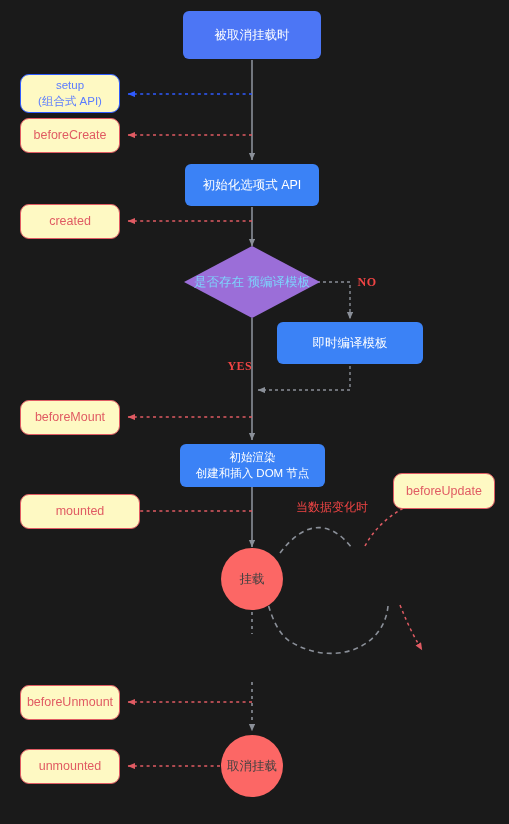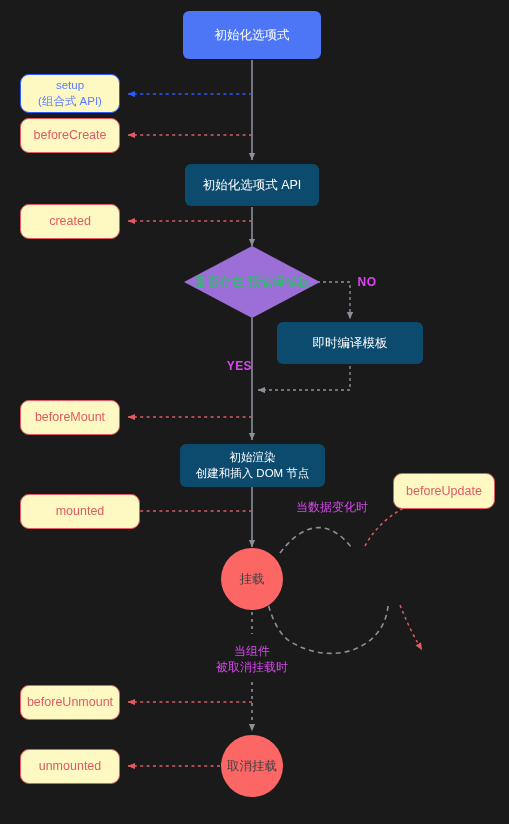--- a/index.html
+++ b/index.html
@@ -34,21 +34,21 @@
     text-align: center;
     line-height: 1.35;
   }
   
   .box-fill {
     border-radius: 6px;
     color: #ffffff;
     font-size: 12.5px;
   }
   .fill-blue  { background: #4c76f5; }
-  .fill-green { background: #0c4a6e; }
+  .fill-green { background: #3b82f6; }
 
   
   .box-hook {
     border-radius: 9px;
     border: 1.4px solid #e05b63;
     color: #e05b63;
     background: #fef9c3;
     font-size: 12.5px;
   }
   .box-hook.hook-blue {
@@ -80,33 +80,34 @@
   .diamond-label {
     position: absolute;
     left: 0;
     top: 0;
     width: 100%;
     height: 100%;
     display: flex;
     align-items: center;
     justify-content: center;
     text-align: center;
-    color: #22c55e;
+    color: #7dd3fc;
     font-size: 12.5px;
     line-height: 1.35;
   }
 
   
   .edge-label {
     position: absolute;
-    color: #d946ef;
+    color: #ef4444;
     font-size: 12px;
     text-align: center;
     line-height: 1.35;
     white-space: pre-line;
+    font-family: Liberation Serif, serif;
   }
   .edge-label.bold {
     font-weight: bold;
     letter-spacing: 0.4px;
   }
   .ml2 { white-space: pre-line; }
 </style>
 </head>
 <body>
 
@@ -154,21 +155,21 @@
 
     <path d="M400,605 C410,630 416,640 422,650" stroke="#e05b63" stroke-width="1.5" fill="none" stroke-dasharray="3,3.4" marker-end="url(#arrow-red)"></path>
 
     <path d="M388,606 C384,650 330,668 288,640 C278,632 272,618 268,604" stroke="#8a8f98" stroke-width="1.6" fill="none" stroke-dasharray="5,4"></path>
 
     <path d="M252,612 L252,634" stroke="#8a8f98" stroke-width="1.6" fill="none" stroke-dasharray="3,4"></path>
     <path d="M252,682 L252,731" stroke="#8a8f98" stroke-width="1.6" fill="none" stroke-dasharray="3,4" marker-end="url(#arrow-gray-l)"></path>
   </svg>
 
   <div class="node box-fill fill-blue" style="left:183px; top:11px; width:138px; height:48px;">
-    <span class="ml2">初始化选项式</span>
+    <span class="ml2">被取消挂载时</span>
   </div>
 
   <div class="node box-hook hook-blue" style="left:20px; top:74px; width:100px; height:39px;">
     <span class="ml2" style="font-size:11.5px;">setup
 (组合式 API)</span>
   </div>
 
   <div class="node box-hook" style="left:20px; top:118px; width:100px; height:35px;">
     <span>beforeCreate</span>
   </div>
@@ -225,16 +226,14 @@
   <div class="node box-hook" style="left:20px; top:749px; width:100px; height:35px;">
     <span>unmounted</span>
   </div>
 
   <div class="edge-label bold" style="left:352px; top:274px; width:30px;">NO</div>
 
   <div class="edge-label bold" style="left:212px; top:358px; width:40px; text-align:right;">YES</div>
 
   <div class="edge-label" style="left:280px; top:499px; width:104px;">当数据变化时</div>
 
-  <div class="edge-label" style="left:200px; top:643px; width:104px;">当组件
-被取消挂载时</div>
 
 </div>
 
 </body></html>

